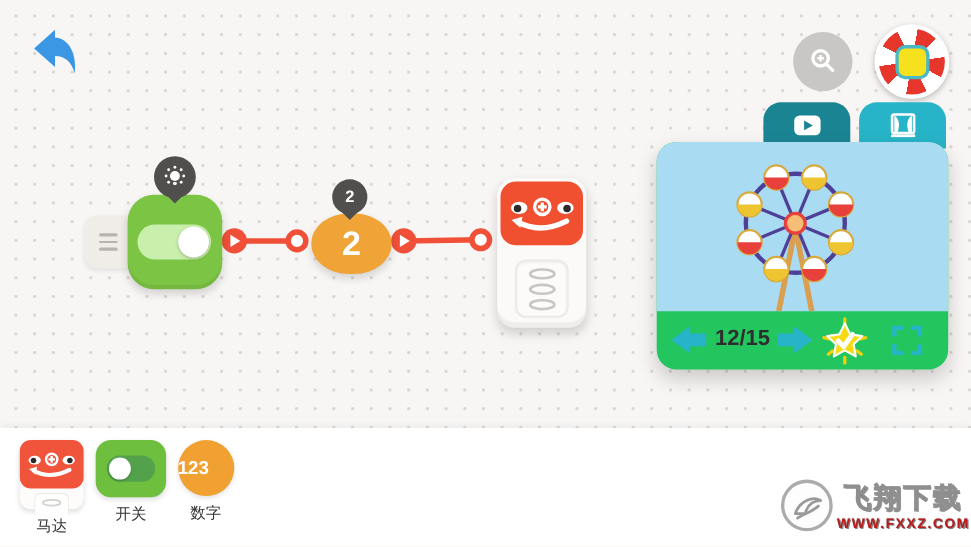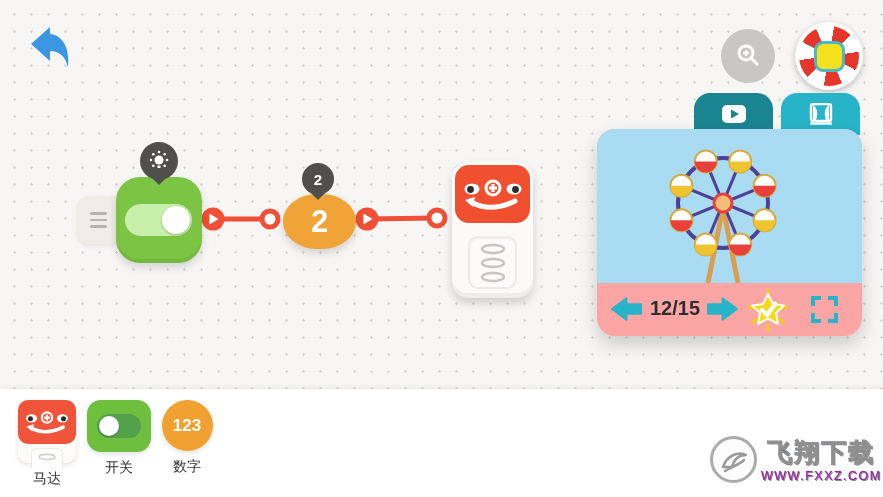--- a/index.html
+++ b/index.html
@@ -25,21 +25,21 @@
                 display:flex; align-items:center; justify-content:center; }
   .logo-core { width:31px; height:31px; background:#f6e11e; border:3px solid #49b7c5; border-radius:9px; }
 
   
   .tab { top:93px; width:79px; height:42px; border-radius:16px 16px 0 0;
          display:flex; align-items:center; justify-content:center; cursor:pointer; }
   .tab-video { left:694px; background:#1b8493; }
   .tab-stage { left:781px; background:#28b4c8; }
 
   
-  .panel { left:597px; top:129px; width:265px; height:207px; background:#fca5a5;
+  .panel { left:597px; top:129px; width:265px; height:207px; background:#22c55e;
            border-radius:18px; box-shadow:0 8px 18px rgba(0,0,0,.18); }
   .panel-img { position:absolute; left:0; top:0; width:265px; height:154px;
                background:#a9dbf3; border-radius:18px 18px 0 0; overflow:hidden; }
   .panel-bar { position:absolute; left:0; top:154px; width:265px; height:53px; }
   .nav-arrow { position:absolute; top:13px; width:33px; height:26px; cursor:pointer; }
   .prev-arrow { left:13px; }
   .next-arrow { left:109px; }
   .page-ind { position:absolute; left:46px; top:14px; width:64px; text-align:center;
               font-size:20px; font-weight:bold; color:#2e2e2e; }
   .star-btn { position:absolute; left:148px; top:4px; width:46px; height:46px; cursor:pointer; }
@@ -100,32 +100,32 @@
                       background:#fff; border:1.5px solid #eceae7; border-radius:6px 6px 0 0; border-bottom:none;
                       display:flex; justify-content:center; padding-top:4px; }
   .pal-switch { left:87px; width:64px; }
   .mini-switch { width:64px; height:52px; background:#6fbf3e; border-radius:14px; position:relative;
                  box-shadow:0 2px 5px rgba(0,0,0,.12); }
   .mini-pill { position:absolute; left:10px; top:14px; width:44px; height:24px; background:#53a14a; border-radius:12px; }
   .mini-knob { position:absolute; left:2px; top:2px; width:20px; height:20px; background:#fff; border-radius:50%;
                box-shadow:0 1px 2px rgba(0,0,0,.25); }
   .pal-number { left:161px; width:52px; }
   .mini-number { width:51px; height:51px; background:#f0a132; border-radius:50%;
-                 display:flex; align-items:center; justify-content:center;
+                 display:flex; align-items:center; 
                  box-shadow:0 2px 5px rgba(0,0,0,.12); }
   .mini-number span { color:#fff; font-size:17px; font-weight:bold; }
 
   
   .watermark { left:710px; top:436px; display:flex; align-items:center; gap:4px; z-index:9; }
   .wm-logo { width:47px; height:47px; border-radius:50%; background:#fdfdfd; border:3px solid #ababab;
              display:flex; align-items:center; justify-content:center; }
   .wm-texts { display:flex; flex-direction:column; align-items:center; }
   .wm-title { font-size:25px; font-weight:bold; color:#0c4a6e; letter-spacing:2px;
               -webkit-text-stroke:1px #8f8f8f; text-shadow:1px 1px 0 #9a9a9a; }
-  .wm-url { font-size:12.5px; font-weight:normal; color:#a21caf; letter-spacing:1.5px;
+  .wm-url { font-size:12.5px; font-weight:bold; color:#b91c1c; letter-spacing:1.5px;
             text-shadow:0 0 1px #777, 1px 1px 0 #888; }
 </style>
 </head>
 <body>
 
 <div class="abs back-btn">
   <svg width="48" height="48" viewBox="0 0 48 48">
     <path d="M24 10 V3 L5 20 L24 37 V27 C33 27 39 32 42 43 C44 25 37 11 24 10 Z" fill="#3b97e3"></path>
   </svg>
 </div>

